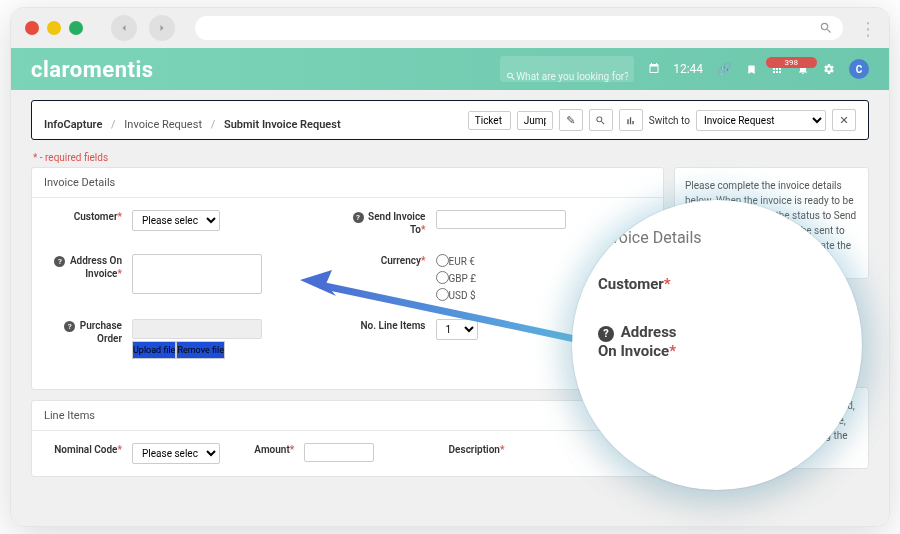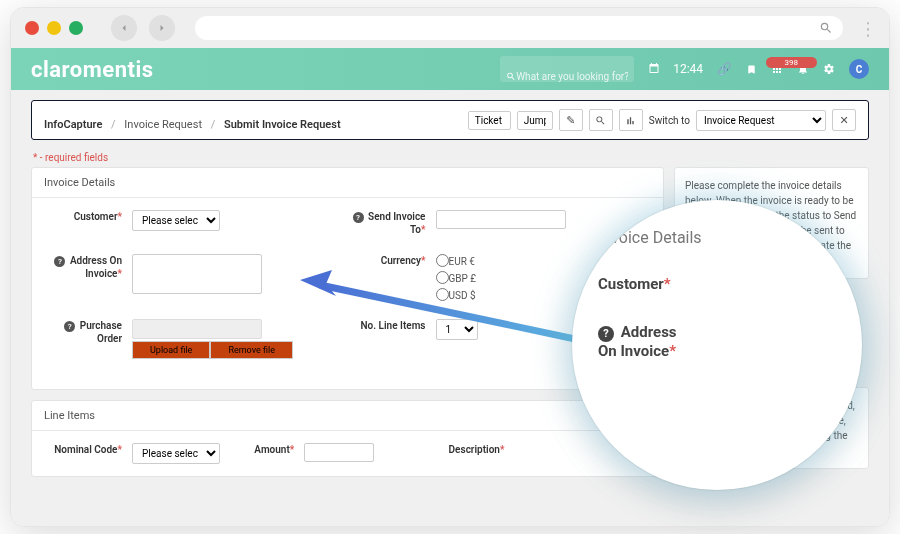--- a/index.html
+++ b/index.html
@@ -44,21 +44,21 @@
 .flabel{font-size:10px;color:#333;font-weight:600;text-align:right;width:78px;line-height:1.3}
 .flabel .req{color:#d9534f}
 .flabel .qi{display:inline-block;width:11px;height:11px;border-radius:50%;background:#555;color:#fff;font-size:8px;text-align:center;line-height:11px;margin-right:2px}
 select,input[type=text],textarea{border:1px solid #ccc;border-radius:2px;font-size:10px;padding:3px 5px;background:#fff}
 .sel-md{width:88px}
 textarea{width:130px;height:40px;resize:none}
 .radio-grp{font-size:10px;color:#555;display:flex;flex-direction:column;gap:4px}
 .radio-grp label{display:flex;align-items:flex-end;}
 .file-disp{background:#eee;border:1px solid #ddd;width:130px;height:20px;border-radius:2px}
 .file-btns{display:flex;gap:0;margin-top:2px}
-.file-btns button{font-size:9px;padding:3px 17px;background:#c2410c;border:1px solid #ccc;cursor:pointer}
+.file-btns button{font-size:9px;padding:3px 0;background:#1d4ed8;border:1px solid #ccc;cursor:pointer}
 .info-text{font-size:10px;color:#555;line-height:1.5;padding:10px}
 .zoom-lens{position:absolute;width:290px;height:290px;border-radius:50%;background:#fff;box-shadow:0 0 0 1px rgba(0,0,0,0.05),0 0 30px 8px rgba(120,200,230,0.35),0 10px 40px rgba(0,0,0,0.15);top:200px;left:572px;overflow:hidden;padding:28px 0 0 26px}
 .zoom-lens h3{font-size:16px;color:#777;font-weight:400;margin-bottom:28px}
 .zlabel{font-size:15px;color:#444;font-weight:700;margin-bottom:30px}
 .zlabel .zreq{color:#d9534f}
 .zlabel .zqi{display:inline-block;width:16px;height:16px;border-radius:50%;background:#444;color:#fff;font-size:11px;text-align:center;line-height:16px;margin-right:3px;font-weight:bold}
 .arrow{position:absolute;top:270px;left:300px;width:280px;height:80px;pointer-events:none}
 </style>
 </head>
 <body>

